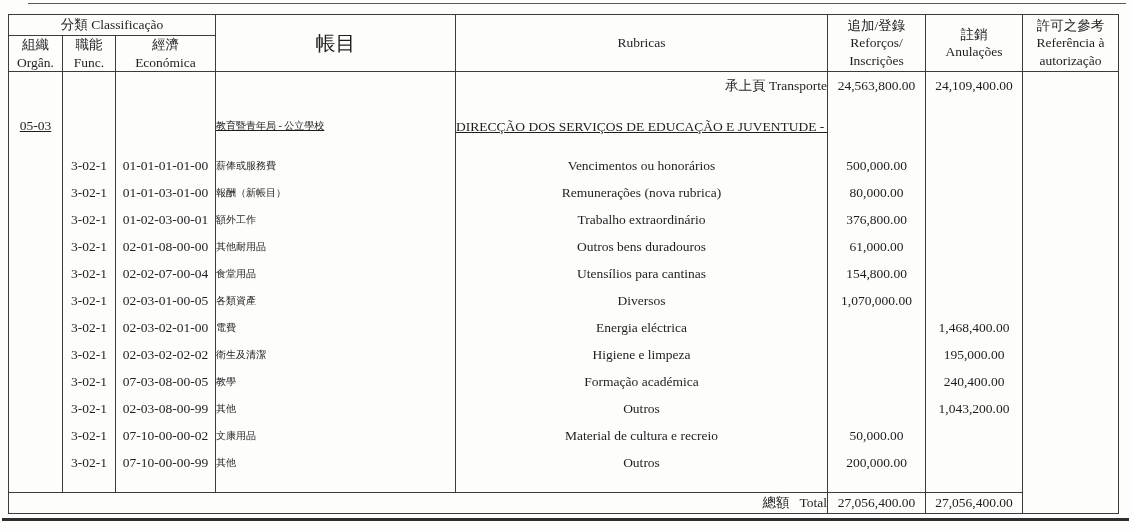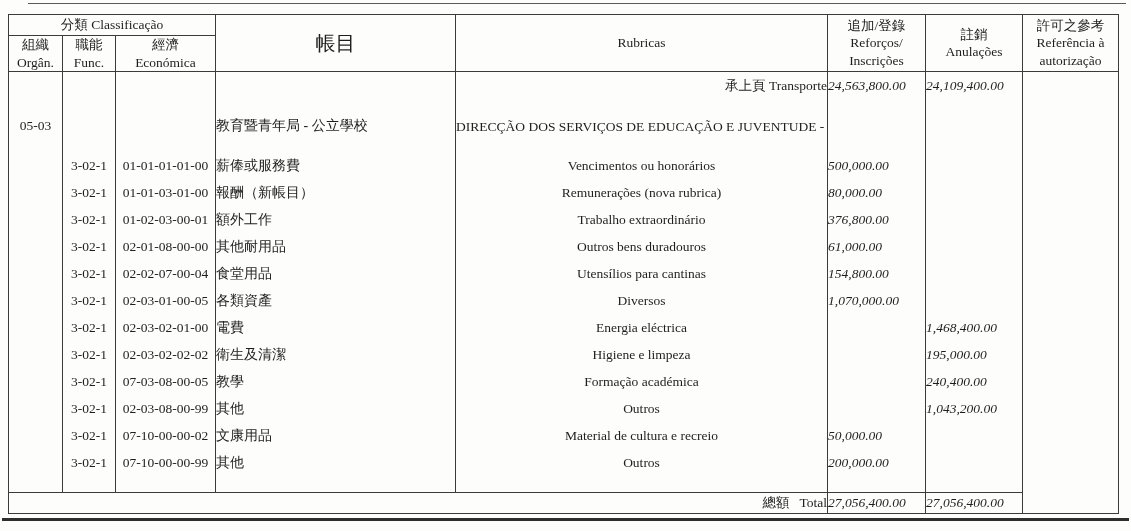--- a/index.html
+++ b/index.html
@@ -20,28 +20,28 @@
 
   
   .hd{border:1px solid #3b3b3b;text-align:center;vertical-align:middle;line-height:1.3;}
   tr.h1{height:21px;}
   tr.h2{height:36px;}
   .hd .ln{line-height:1.28;}
 
   
   tbody td{border-left:1px solid #3b3b3b;border-right:1px solid #3b3b3b;vertical-align:middle;}
   tr.r-transporte{height:28px;}
-  tr.r-dept{height:53px;}
+  tr.r-dept{height:53px;text-decoration:underline;}
   tr.r-data{height:27px;}
   tr.r-fill{height:16px;}
 
   .c{text-align:center;}
-  .acct{padding-left:4px;font-size:14px;}
+  .acct{padding-left:4px;font-size:10px;}
   .rub{padding-left:4px;text-align:center;}
-  .num{text-align:left;padding-right:5px;font-style:italic;}
+  .num{text-align:center;padding-right:5px;}
   .transporte-cell{text-align:right;padding-right:7px;}
   .dept-rub{white-space:normal;line-height:21px;padding-left:4px;padding-right:6px;}
 
   
   tfoot td{border-bottom:1px solid #3b3b3b;vertical-align:middle;}
   tfoot tr{height:21px;}
   .total-label{border-top:1px solid #3b3b3b;border-left:1px solid #3b3b3b;border-right:1px solid #3b3b3b;text-align:right;padding-right:8px;margin-left:12px;}
   .total-num{border-top:1px solid #3b3b3b;border-left:1px solid #3b3b3b;border-right:1px solid #3b3b3b;}
   .total-ref{border-left:1px solid #3b3b3b;border-right:1px solid #3b3b3b;border-top:none;}
   .total-pt{display:inline-block;margin-left:10px;}

